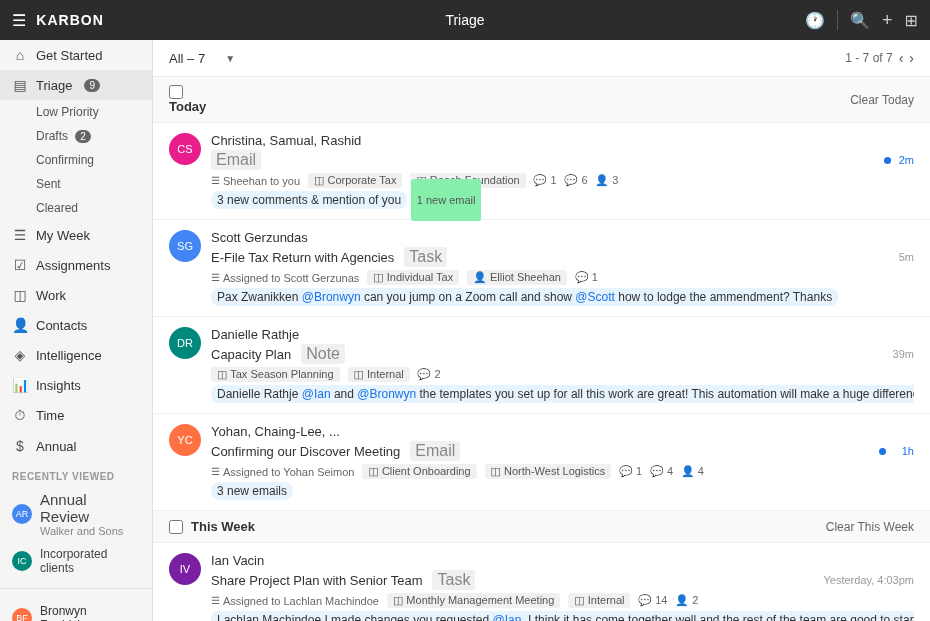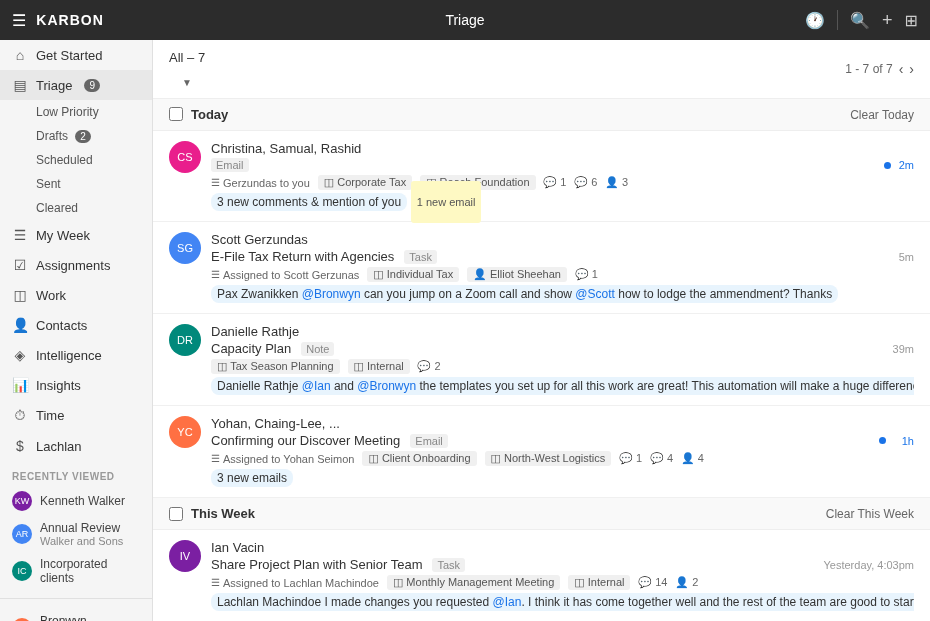--- a/index.html
+++ b/index.html
@@ -24,49 +24,49 @@
     .sidebar-sub-item { padding: 5px 12px 5px 36px; cursor: pointer; color: #555; font-size: 12px; }
     .sidebar-badge { background: #666; color: #fff; border-radius: 10px; padding: 1px 5px; font-size: 10px; margin-left: 4px; }
     .sidebar-section-label { padding: 10px 12px 4px; font-size: 10px; font-weight: 600; color: #999; letter-spacing: 0.5px; text-transform: uppercase; }
     .sidebar-recently-item { display: flex; align-items: center; gap: 8px; padding: 5px 12px; cursor: pointer; color: #444; font-size: 12px; }
     .sidebar-avatar { width: 20px; height: 20px; border-radius: 50%; background: #bbb; display: flex; align-items: center; justify-content: center; font-size: 9px; color: #fff; flex-shrink: 0; }
     .sidebar-bottom { margin-top: 8px; padding-top: 8px; border-top: 1px solid #e0e0e0; }
 
     
     .content { flex: 1; overflow-y: auto; background: #fff; }
     .content-header { display: flex; align-items: center; justify-content: space-between; padding: 10px 16px; border-bottom: 1px solid #eee; position: sticky; top: 0; background: #fff; z-index: 10; }
-    .filter-btn { display: flex; align-items: center; gap: 12px; font-size: 13px; font-weight: 500; cursor: pointer; color: #333; flex-direction: column; }
+    .filter-btn { display: flex; align-items: center; gap: 20px; font-size: 13px; font-weight: 500; cursor: pointer; color: #333; }
     .filter-caret { font-size: 10px; color: #666; }
     .pagination { font-size: 12px; color: #666; display: flex; align-items: center; gap: 6px; }
     .pagination-arrow { cursor: pointer; color: #555; font-size: 14px; }
 
     
     .section-header { display: flex; align-items: center; justify-content: space-between; padding: 8px 16px; background: #f9f9f9; border-bottom: 1px solid #eee; }
     .section-checkbox { width: 14px; height: 14px; border: 1px solid #ccc; border-radius: 2px; margin-right: 8px; cursor: pointer; }
     .section-title { font-size: 13px; font-weight: 600; color: #333; }
     .section-clear-btn { font-size: 12px; color: #666; cursor: pointer; }
 
     
     .email-row { display: flex; align-items: flex-start; padding: 10px 16px; border-bottom: 1px solid #f0f0f0; cursor: pointer; }
     .email-avatar { width: 32px; height: 32px; border-radius: 50%; background: #c0c0c0; flex-shrink: 0; margin-right: 10px; display: flex; align-items: center; justify-content: center; font-size: 11px; color: #fff; font-weight: 500; }
     .email-body { flex: 1; min-width: 0; }
     .email-header-row { display: flex; align-items: center; gap: 6px; margin-bottom: 2px; }
     .email-from { font-weight: 500; font-size: 13px; color: #333; }
     .email-subject { font-size: 13px; color: #333; margin-right: 4px; }
-    .email-type-badge { font-size: 11px; color: #888; background: #f0f0f0; border-radius: 3px; padding: 1px 5px; }
+    .email-type-badge { font-size: 16px; color: #888; background: #f0f0f0; border-radius: 3px; padding: 1px 5px; }
     .email-time { font-size: 11px; color: #999; margin-left: auto; flex-shrink: 0; }
     .email-time.blue { color: #1a73e8; text-align: right; }
     .email-blue-dot { width: 7px; height: 7px; border-radius: 50%; background: #1a73e8; margin-left: auto; margin-right: 4px; flex-shrink: 0; }
     .email-meta { display: flex; align-items: center; gap: 8px; margin-bottom: 3px; flex-wrap: wrap; }
     .meta-tag { font-size: 11px; color: #666; display: flex; align-items: center; gap: 3px; }
     .meta-tag-pill { font-size: 11px; color: #555; background: #f0f0f0; border-radius: 3px; padding: 1px 6px; display: flex; align-items: center; gap: 3px; }
     .email-preview { font-size: 12px; color: #666; white-space: nowrap; overflow: hidden; text-overflow: ellipsis; }
     .email-preview-highlight { background: #e8f4fd; border-radius: 8px; padding: 2px 6px; font-size: 12px; color: #333; display: inline-block; }
     .email-preview span.mention { color: #1a73e8; }
-    .new-badge { font-size: 11px; color: #555; background: #fef9c3; border-radius: 3px; padding: 15px 6px; }
+    .new-badge { font-size: 11px; color: #555; background: #86efac; border-radius: 3px; padding: 15px 6px; }
 
     
     .av-pink { background: #e91e8c; }
     .av-blue { background: #4285f4; }
     .av-teal { background: #00897b; }
     .av-orange { background: #ff7043; }
     .av-purple { background: #7b1fa2; }
     .av-green { background: #388e3c; }
   </style>
 </head>
@@ -97,21 +97,21 @@
       <span class="sidebar-nav-icon">▤</span>
       <span>Triage</span>
       <span class="sidebar-badge">9</span>
     </div>
 
     <div class="sidebar-sub-item">Low Priority</div>
     <div class="sidebar-sub-item">
       <span>Drafts</span>
       <span class="sidebar-badge">2</span>
     </div>
-    <div class="sidebar-sub-item">Scheduled</div>
+    <div class="sidebar-sub-item">Confirming</div>
     <div class="sidebar-sub-item">Sent</div>
     <div class="sidebar-sub-item">Cleared</div>
 
     <div class="sidebar-nav-item">
       <span class="sidebar-nav-icon">☰</span>
       <span>My Week</span>
     </div>
     <div class="sidebar-nav-item">
       <span class="sidebar-nav-icon">☑</span>
       <span>Assignments</span>
@@ -131,33 +131,29 @@
     <div class="sidebar-nav-item">
       <span class="sidebar-nav-icon">📊</span>
       <span>Insights</span>
     </div>
     <div class="sidebar-nav-item">
       <span class="sidebar-nav-icon">⏱</span>
       <span>Time</span>
     </div>
     <div class="sidebar-nav-item">
       <span class="sidebar-nav-icon">$</span>
-      <span>Lachlan</span>
+      <span>Annual</span>
     </div>
 
     <div class="sidebar-section-label">RECENTLY VIEWED</div>
-    <div class="sidebar-recently-item">
-      <div class="sidebar-avatar av-purple">KW</div>
-      <span>Kenneth Walker</span>
-    </div>
     <div class="sidebar-recently-item" style="flex-direction:column;align-items:flex-start;">
       <div style="display:flex;align-items:center;gap:8px;width:100%;">
         <div class="sidebar-avatar av-blue">AR</div>
         <div>
-          <div style="font-size:12px;color:#444;">Annual Review</div>
+          <div style="font-size:15px;color:#444;">Annual Review</div>
           <div style="font-size:11px;color:#888;">Walker and Sons</div>
         </div>
       </div>
     </div>
     <div class="sidebar-recently-item">
       <div class="sidebar-avatar av-teal">IC</div>
       <span>Incorporated clients</span>
     </div>
 
     <div class="sidebar-bottom">
@@ -177,21 +173,21 @@
         <span class="filter-caret">▼</span>
       </div>
       <div class="pagination">
         <span>1 - 7 of 7</span>
         <span class="pagination-arrow">‹</span>
         <span class="pagination-arrow">›</span>
       </div>
     </div>
 
     <div class="section-header">
-      <div style="display:flex;align-items:flex-start;">
+      <div style="display:flex;align-items:flex-start;flex-direction:column;">
         <input type="checkbox" class="section-checkbox" style="">
         <span class="section-title">Today</span>
       </div>
       <span class="section-clear-btn">Clear Today</span>
     </div>
 
     <div class="email-row">
       <div class="email-avatar av-pink">CS</div>
       <div class="email-body">
         <div class="email-header-row">
@@ -200,21 +196,21 @@
         <div class="email-header-row" style="margin-bottom:3px;">
           <span class="email-type-badge">Email</span>
           <span style="margin-left:auto;display:flex;align-items:center;gap:4px;">
             <span class="email-blue-dot"></span>
             <span class="email-time blue">2m</span>
           </span>
         </div>
         <div class="email-meta">
           <span class="meta-tag">
             <span style="font-size:10px;">☰</span> 
-              <span>Gerzundas to you</span>
+              <span>Sheehan to you</span>
           </span>
           <span class="meta-tag-pill">◫ Corporate Tax</span>
           <span class="meta-tag-pill">◫ Reach Foundation</span>
           <span class="meta-tag">💬 1</span>
           <span class="meta-tag">💬 6</span>
           <span class="meta-tag">👤 3</span>
         </div>
         <div>
           <span class="email-preview-highlight">3 new comments &amp; mention of you</span>
           <span class="new-badge">1 new email</span>

